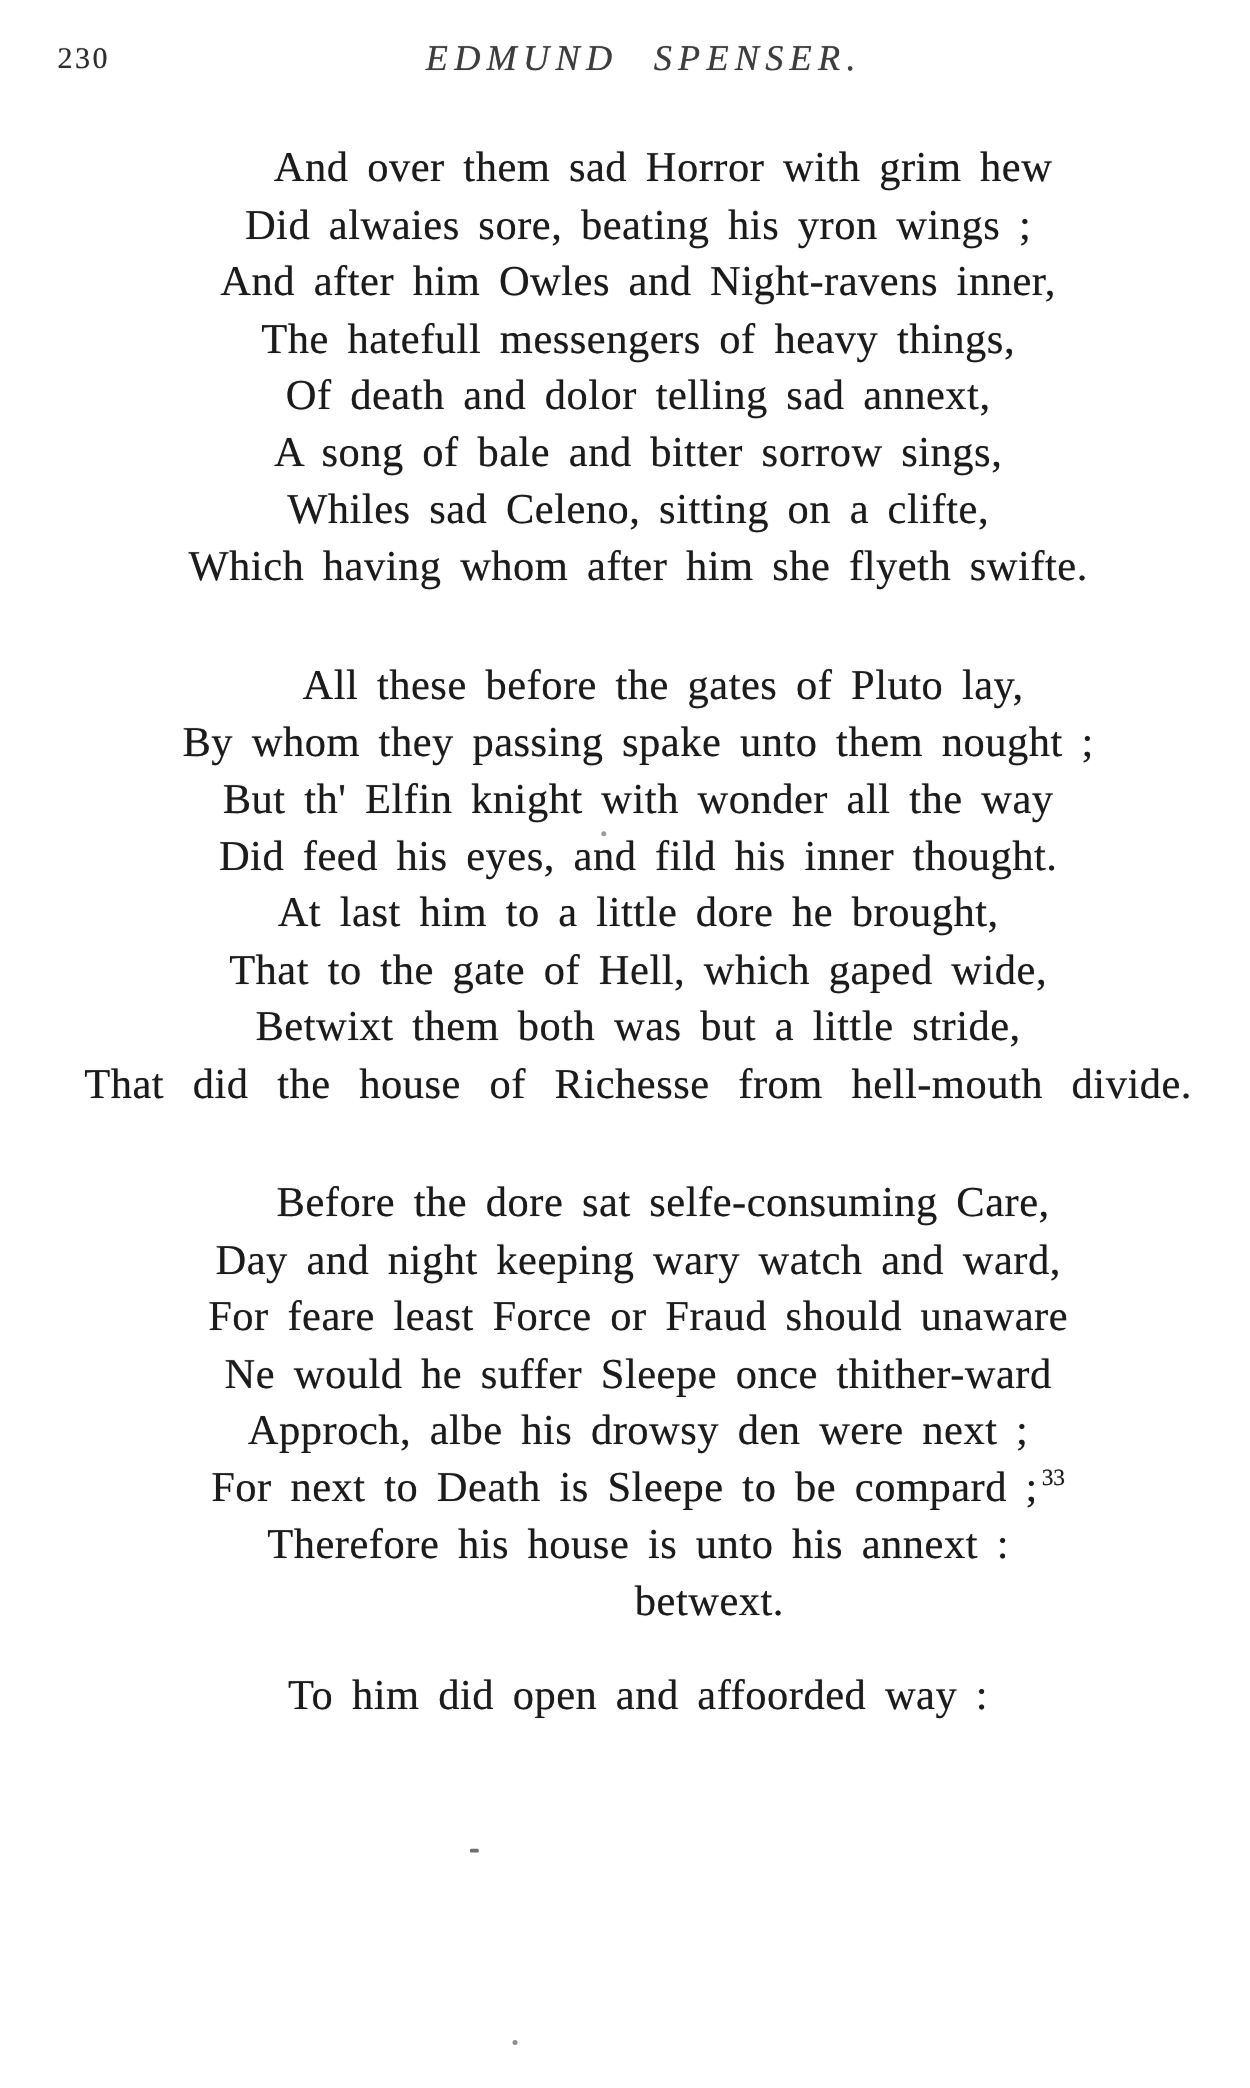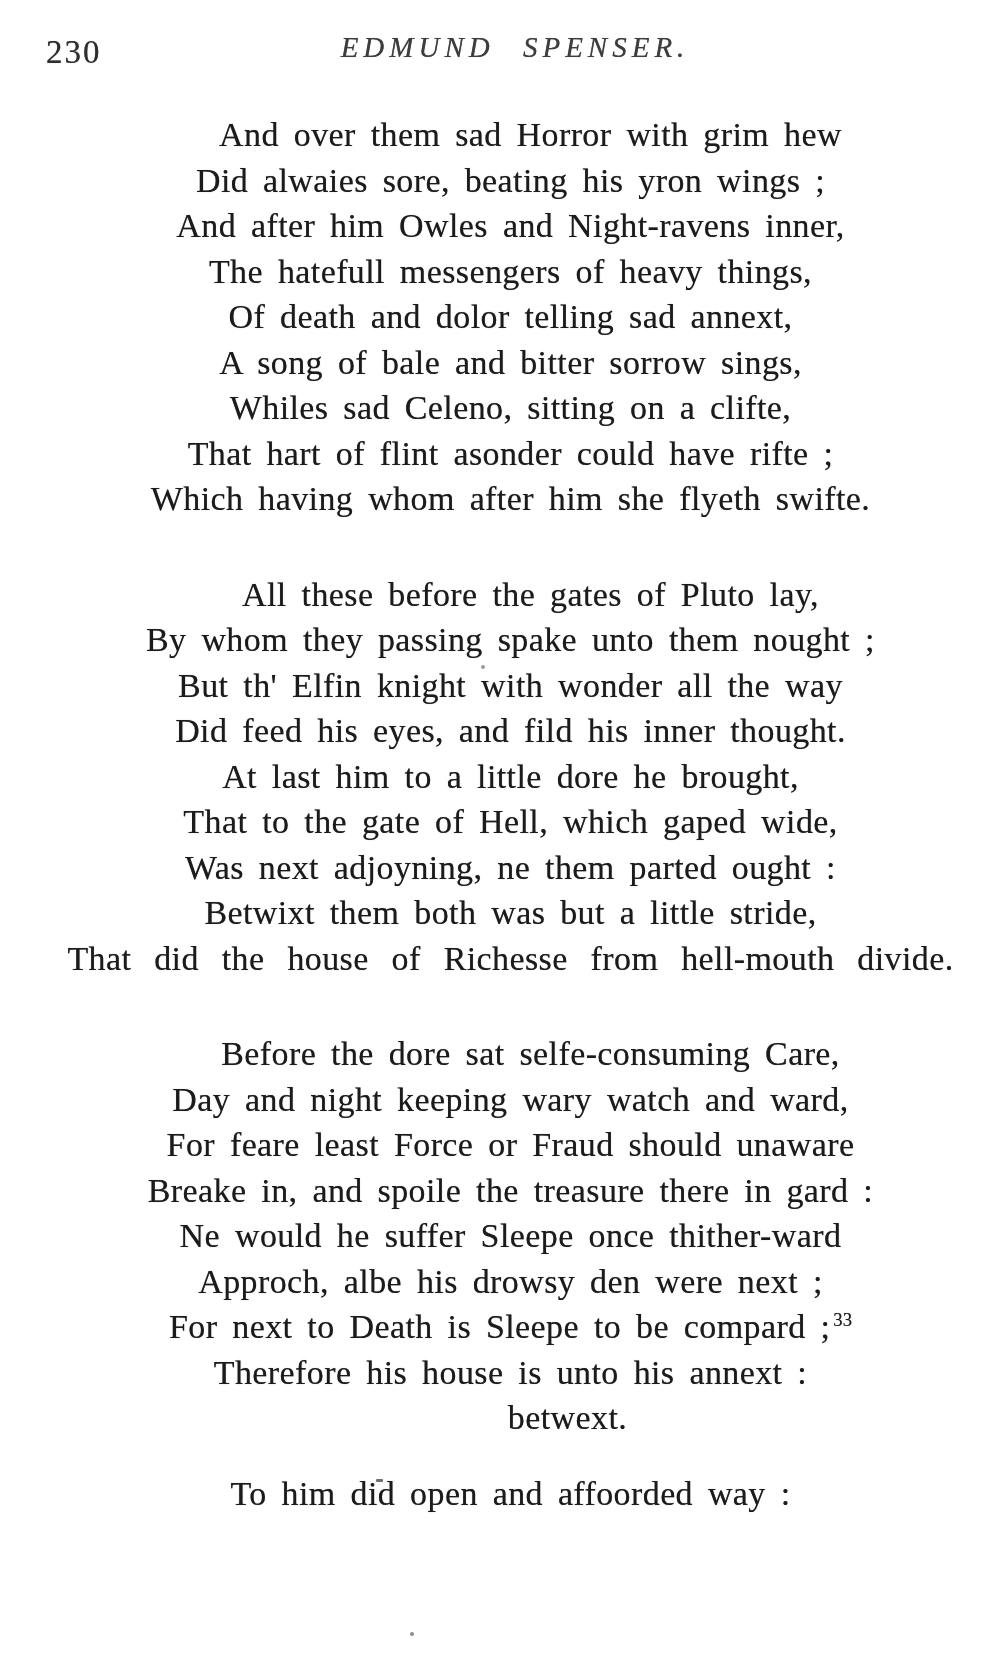--- a/index.html
+++ b/index.html
@@ -17,21 +17,21 @@
   }
   
   .inked {
     text-shadow: 0 0 0.7px rgba(30,30,30,0.65);
   }
 
   .page-number {
     position: absolute;
     left: 46px;
     top: 34px;
-    font-size: 33px;
+    font-size: 24px;
     letter-spacing: 2px;
     color: #2e2e2e;
   }
   .running-header {
     position: absolute;
     left: 0;
     right: 0;
     top: 31px;
     text-align: center;
     transform: translateX(15px);
@@ -95,39 +95,36 @@
 
 <main class="poem inked">
     <div class="stanza">
       <div class="line indent">And over them sad Horror with grim hew</div>
       <div class="line">Did alwaies sore, beating his yron wings ;</div>
       <div class="line">And after him Owles and Night-ravens inner,</div>
       <div class="line">The hatefull messengers of heavy things,</div>
       <div class="line">Of death and dolor telling sad annext,</div>
       <div class="line">A song of bale and bitter sorrow sings,</div>
       <div class="line">Whiles sad Celeno, sitting on a clifte,</div>
-      <div class="line">That hart of flint asonder could have rifte ;</div>
       <div class="line">Which having whom after him she flyeth swifte.</div>
     </div>
     <div class="stanza">
       <div class="line indent">All these before the gates of Pluto lay,</div>
       <div class="line">By whom they passing spake unto them nought ;</div>
       <div class="line">But th' Elfin knight with wonder all the way</div>
       <div class="line">Did feed his eyes, and fild his inner thought.</div>
       <div class="line">At last him to a little dore he brought,</div>
       <div class="line">That to the gate of Hell, which gaped wide,</div>
-      <div class="line">Was next adjoyning, ne them parted ought :</div>
       <div class="line">Betwixt them both was but a little stride,</div>
       <div class="line spread-sm">That did the house of Richesse from hell-mouth divide.</div>
     </div>
     <div class="stanza">
       <div class="line indent">Before the dore sat selfe-consuming Care,</div>
       <div class="line">Day and night keeping wary watch and ward,</div>
       <div class="line">For feare least Force or Fraud should unaware</div>
-      <div class="line">Breake in, and spoile the treasure there in gard :</div>
       <div class="line">Ne would he suffer Sleepe once thither-ward</div>
       <div class="line">Approch, albe his drowsy den were next ;</div>
       <div class="line">For next to Death is Sleepe to be compard ;<sup class="footnote-ref">33</sup></div>
       <div class="line">Therefore his house is unto his annext :</div>
       <div class="line hang">betwext.</div>
     </div>
     <div class="stanza">
       <div class="line">To him did open and affoorded way :</div>
     </div>
   </main>

